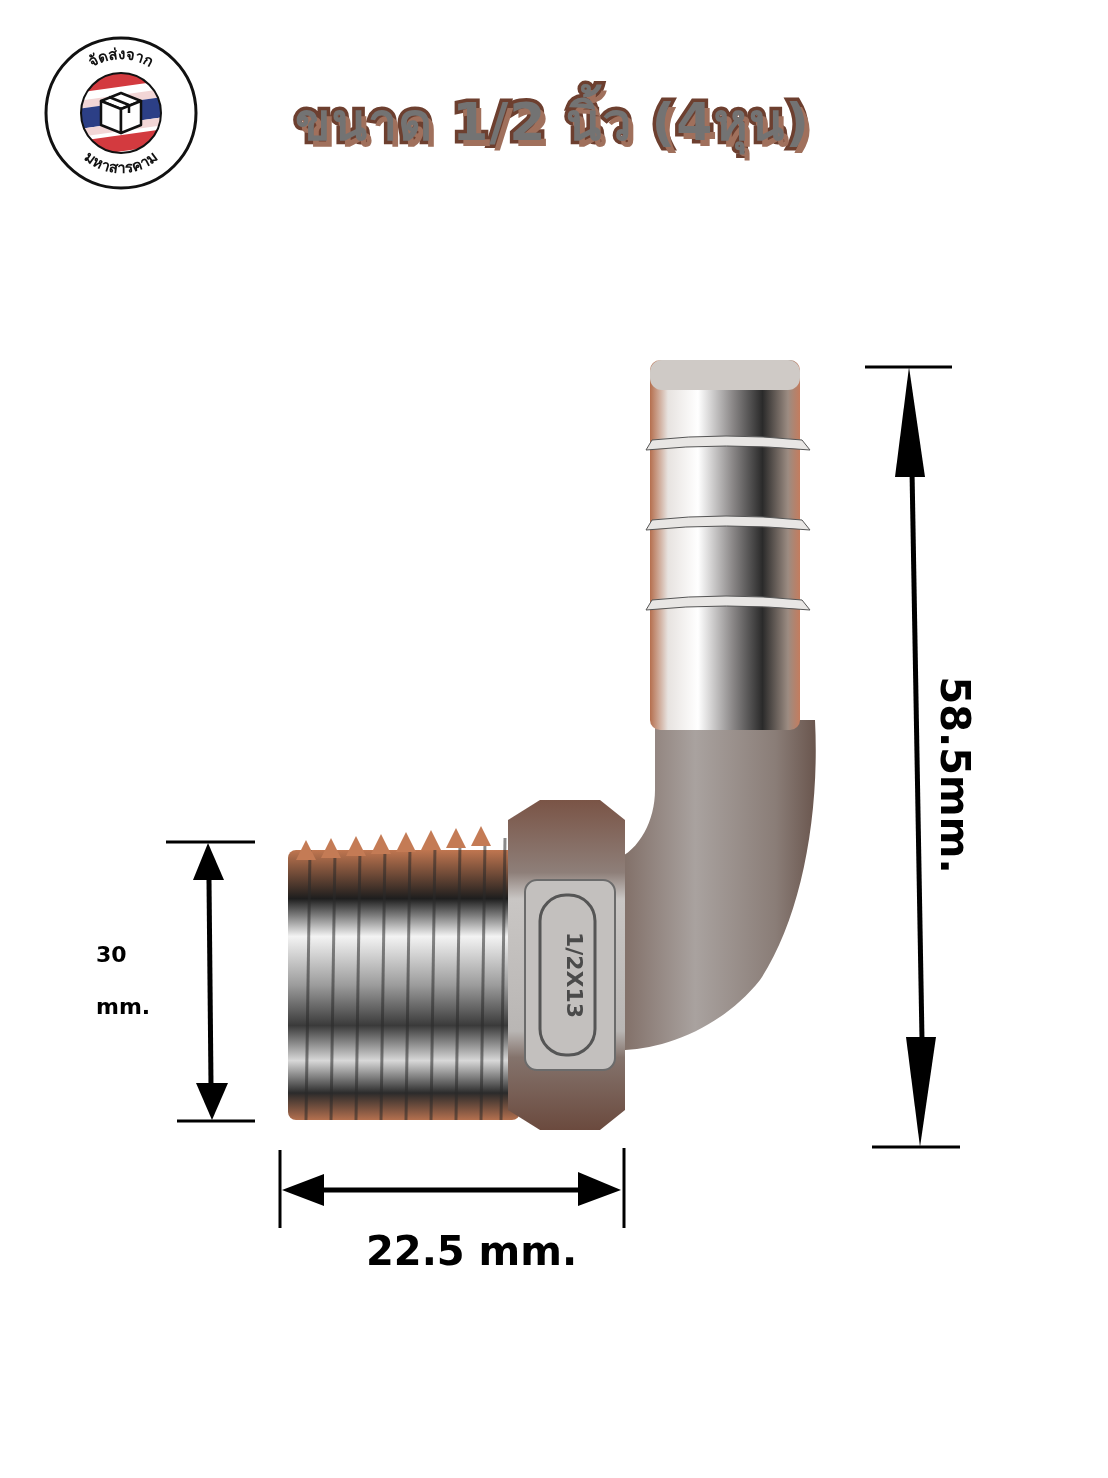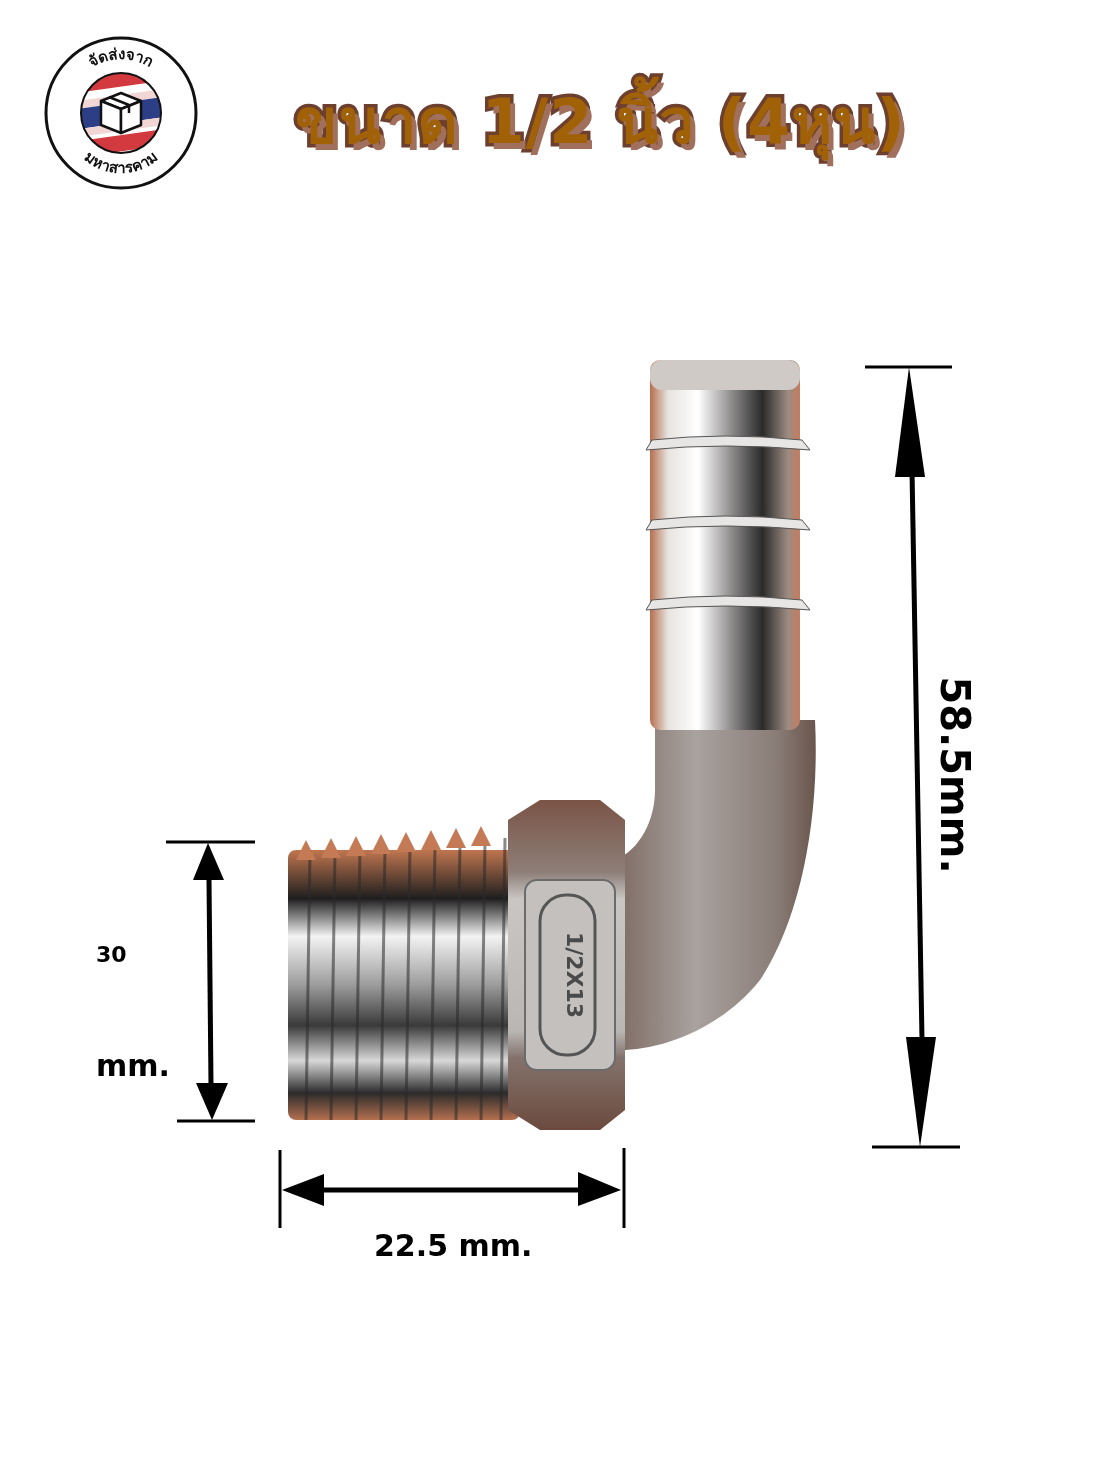--- a/index.html
+++ b/index.html
@@ -6,36 +6,36 @@
   body { width: 1108px; height: 1478px; position: relative; overflow: hidden; font-family: "DejaVu Sans", sans-serif; }
   .abs { position: absolute; }
 
   
   #logo { left: 43px; top: 35px; width: 156px; height: 156px; }
   #logo svg { width: 100%; height: 100%; display: block; }
 
   
   #title {
     left: 295px; top: 72px; width: 600px; height: 100px;
-    font-family: "DejaVu Sans", sans-serif; font-weight: bold; font-size: 62px;
-    color: #a16207; letter-spacing: 1px; line-height: 100px; white-space: nowrap;
+    font-family: "DejaVu Sans", sans-serif; font-weight: bold; font-size: 52px;
+    color: #737373; letter-spacing: 1px; line-height: 100px; white-space: nowrap;
     -webkit-text-stroke: 7px #6d3f2f; paint-order: stroke fill;
     text-shadow: 5px 6px 0 #a0705c;
   }
 
   
   #diagram { left: 0; top: 0; width: 1108px; height: 1478px; }
   #diagram svg { width: 100%; height: 100%; display: block; }
 
   .dim-label { font-family: "DejaVu Sans", sans-serif; font-weight: bold; color: #000; white-space: nowrap; }
   #label-height { left: 915px; top: 660px; width: 80px; height: 230px; }
   #label-height span { position: absolute; left: 50%; top: 50%; transform: translate(-50%, -50%) rotate(90deg); font-size: 40px; }
   #label-thread-h1 { left: 96px; top: 942px; font-size: 22px; }
-  #label-thread-h2 { left: 96px; top: 1048px; font-size: 30px; }
-  #label-width { left: 366px; top: 1228px; font-size: 30px; margin-left: 8px; }
+  #label-thread-h2 { left: 96px; top: 994px; font-size: 22px; }
+  #label-width { left: 366px; top: 1228px; font-size: 40px; }
 </style>
 </head>
 <body>
 
 <div id="logo" class="abs">
   <svg viewBox="0 0 156 156" xmlns="http://www.w3.org/2000/svg">
     <defs>
       <clipPath id="innerClip">
           <circle cx="78" cy="78" r="40"></circle>
         </clipPath>

